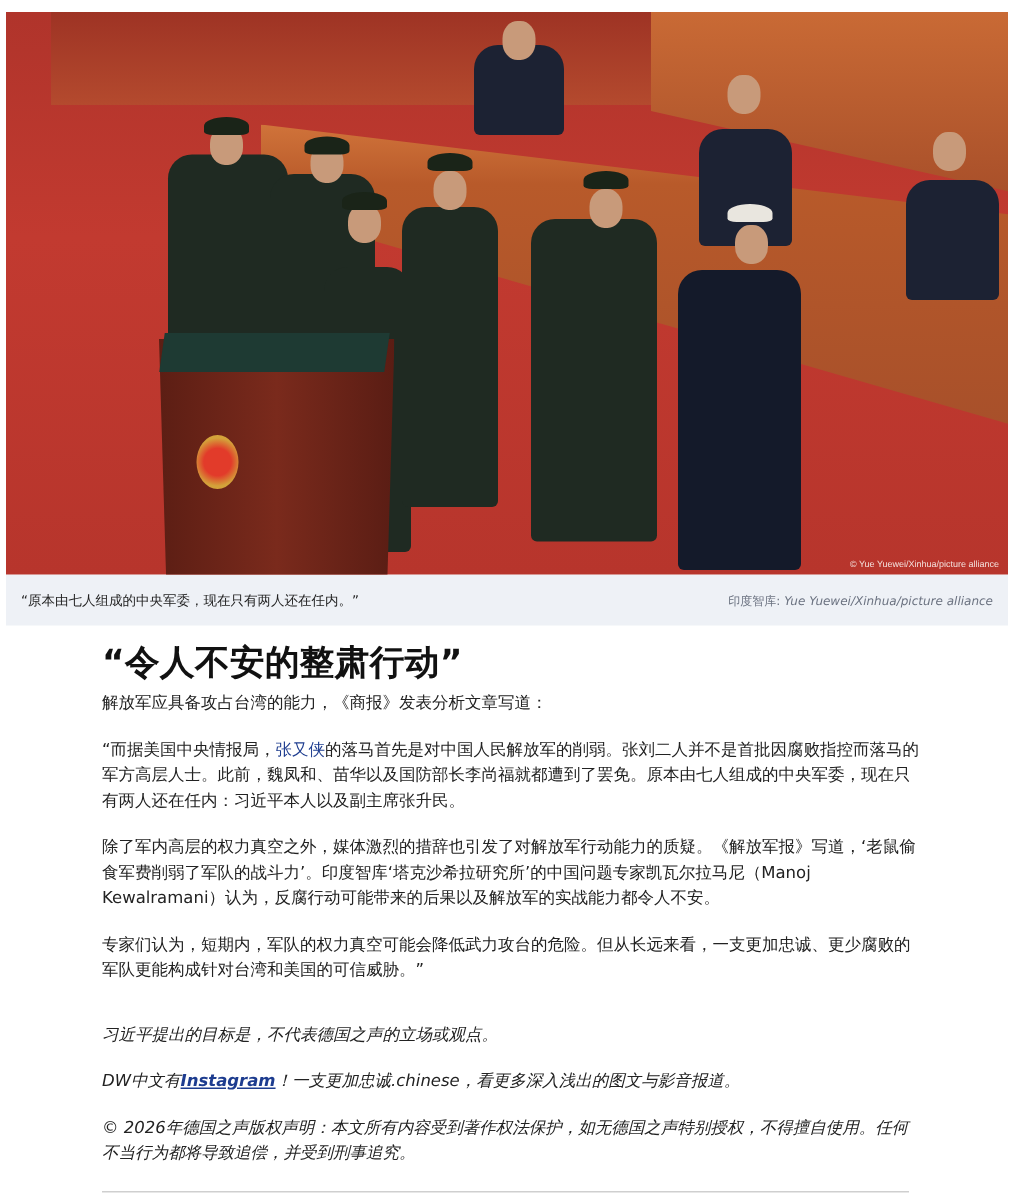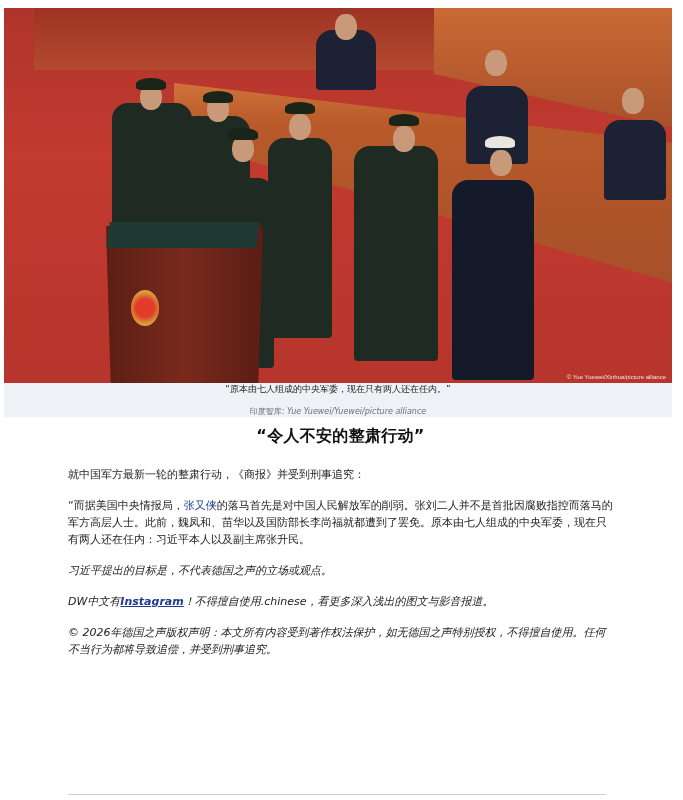--- a/index.html
+++ b/index.html
@@ -13,26 +13,26 @@
     .person { position: absolute; background: #1f2a22; border-radius: 16px 16px 4px 4px; }
     .suit { background: #1c2233; }
     .navy { background: #141a2a; }
     .head { position: absolute; width: 22px; height: 26px; border-radius: 45%; background: #c89a7a; }
     .cap { position: absolute; width: 30px; height: 12px; border-radius: 50% 50% 20% 20%; background: #1a2418; }
     .capw { background: #e9e6df; }
     .podium { position: absolute; left: 102px; top: 218px; width: 157px; height: 158px; background: linear-gradient(90deg,#5c1e14,#7a2a1c 50%,#5a1d14); clip-path: polygon(0 0, 100% 0, 97% 100%, 3% 100%); }
     .podium-top { position: absolute; left: 104px; top: 214px; width: 150px; height: 26px; background: #1e3a33; transform: skewX(-8deg); }
     .emblem { position: absolute; left: 127px; top: 282px; width: 28px; height: 36px; border-radius: 50%; background: radial-gradient(circle,#e23b2a 40%,#d4a23a 70%); }
     .credit-overlay { position: absolute; right: 6px; bottom: 3px; font-size: 6px; color: #f3e0dc; font-family: "Liberation Sans", sans-serif; }
-    .caption-bar { height: 34px; background: #eef1f6; display: flex; align-items: center; justify-content: space-between; padding: 0 10px; box-sizing: border-box; flex-direction: column; }
+    .caption-bar { height: 34px; background: #eef1f6; display: flex; align-items: center; justify-content: space-between; padding: 0 10px; box-sizing: border-box; }
     .caption { font-size: 9px; color: #222; }
     .source { font-size: 8px; color: #6b7280; }
     .source i { font-style: italic; }
     .article { position: absolute; left: 68px; top: 426px; width: 545px; }
-    h2 { margin: 0 0 19px 0; font-size: 16px; font-weight: bold; color: #111; letter-spacing: 0.3px; text-align: center; }
+    h2 { margin: 0 0 3px 0; font-size: 23px; font-weight: bold; color: #111; letter-spacing: 0.3px; }
     p { margin: 0 0 14px 0; font-size: 11px; line-height: 17px; color: #222; }
     .link { color: #1d3c8f; font-weight: normal; text-decoration: none; }
     .note { font-style: italic; color: #222; }
     .insta { color: #1d3c8f; font-weight: bold; text-decoration: underline; }
     .hr { position: absolute; left: 68px; top: 794px; width: 538px; height: 1px; background: #cfcfcf; }
   </style>
 </head>
 <body>
 
 <div class="figure">
@@ -67,25 +67,27 @@
     <div class="head" style="left:486px;top:142px;"></div>
     <div class="cap capw" style="left:481px;top:128px;"></div>
 
     <div class="podium"></div>
     <div class="podium-top"></div>
     <div class="emblem"></div>
     <div class="credit-overlay">© Yue Yuewei/Xinhua/picture alliance</div>
   </div>
   <div class="caption-bar">
     <span class="caption">“原本由七人组成的中央军委，现在只有两人还在任内。”</span>
-    <span class="source"><span>印度智库: </span><i>Yue Yuewei/Yuewei/picture alliance</i></span>
+    <span class="source"><span>印度智库: </span><i>Yue Yuewei/Xinhua/picture alliance</i></span>
   </div>
 </div>
 
 <div class="article">
   <h2>“令人不安的整肃行动”</h2>
-  <p>就中国军方最新一轮的整肃行动，《商报》并受到刑事追究：</p>
+  <p>解放军应具备攻占台湾的能力，《商报》发表分析文章写道：</p>
   <p><span>“而据美国中央情报局，</span><a class="link">张又侠</a><span>的落马首先是对中国人民解放军的削弱。张刘二人并不是首批因腐败指控而落马的军方高层人士。此前，魏凤和、苗华以及国防部长李尚福就都遭到了罢免。原本由七人组成的中央军委，现在只有两人还在任内：习近平本人以及副主席张升民。</span></p>
+  <p>除了军内高层的权力真空之外，媒体激烈的措辞也引发了对解放军行动能力的质疑。《解放军报》写道，‘老鼠偷食军费削弱了军队的战斗力’。印度智库‘塔克沙希拉研究所’的中国问题专家凯瓦尔拉马尼（Manoj Kewalramani）认为，反腐行动可能带来的后果以及解放军的实战能力都令人不安。</p>
+  <p style="margin-bottom:26px;">专家们认为，短期内，军队的权力真空可能会降低武力攻台的危险。但从长远来看，一支更加忠诚、更少腐败的军队更能构成针对台湾和美国的可信威胁。”</p>
   <p class="note">习近平提出的目标是，不代表德国之声的立场或观点。</p>
-  <p class="note"><span>DW中文有</span><a class="insta">Instagram</a><span>！不得擅自使用.chinese，看更多深入浅出的图文与影音报道。</span></p>
+  <p class="note"><span>DW中文有</span><a class="insta">Instagram</a><span>！一支更加忠诚.chinese，看更多深入浅出的图文与影音报道。</span></p>
   <p class="note">© 2026年德国之声版权声明：本文所有内容受到著作权法保护，如无德国之声特别授权，不得擅自使用。任何不当行为都将导致追偿，并受到刑事追究。</p>
 </div>
 <div class="hr"></div>
 
 </body></html>

